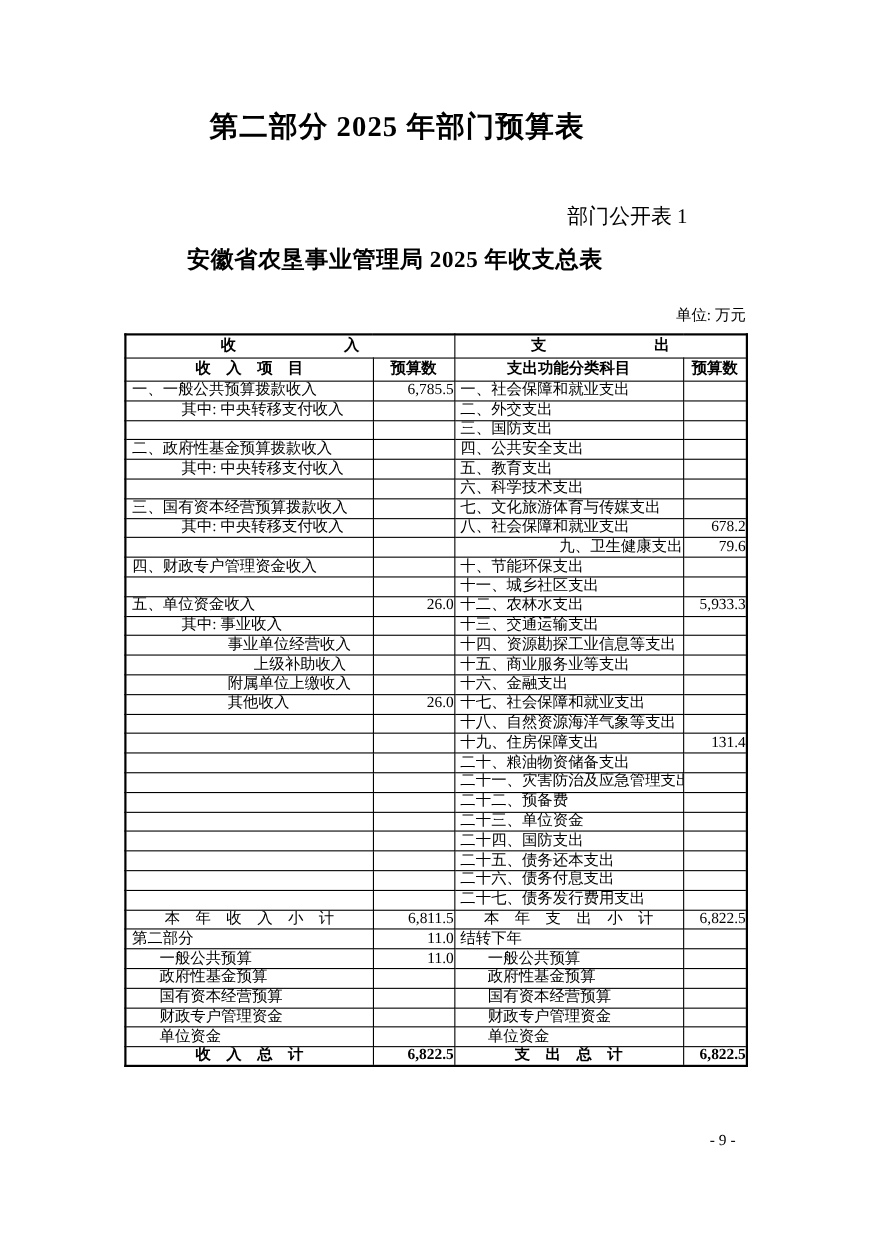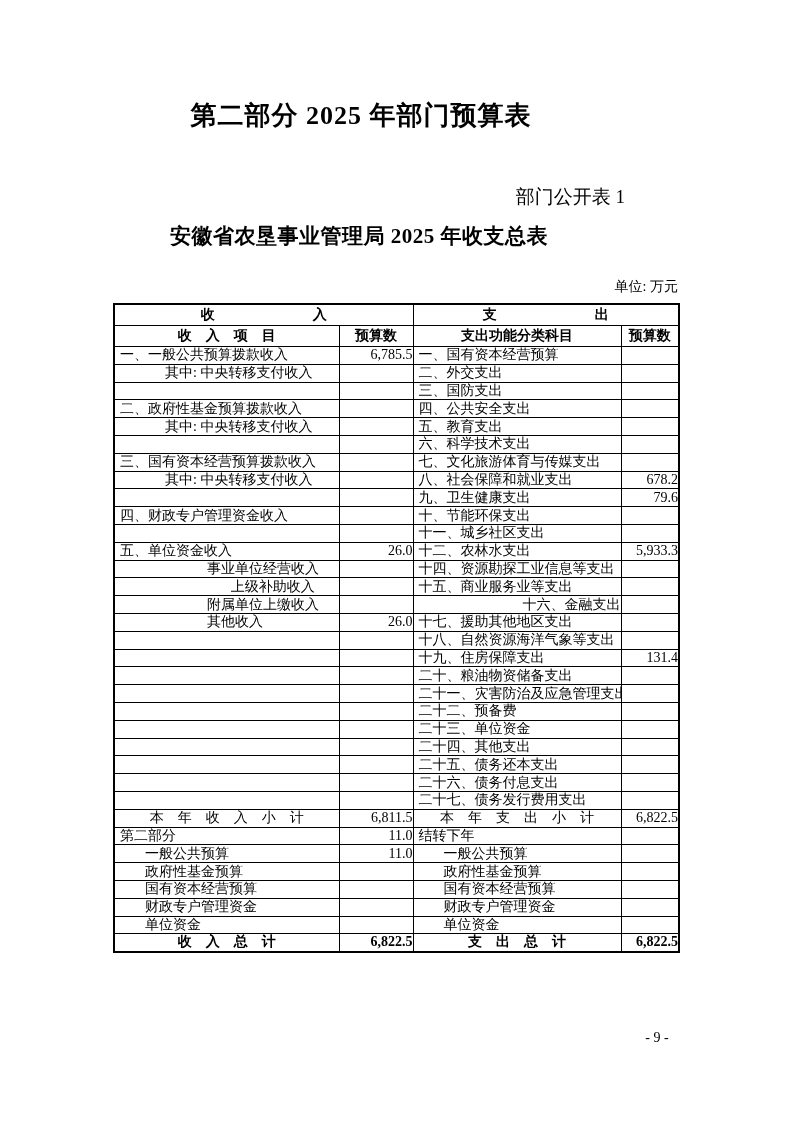--- a/index.html
+++ b/index.html
@@ -97,21 +97,21 @@
           <td>收　入　项　目</td>
           <td>预算数</td>
           <td>支出功能分类科目</td>
           <td>预算数</td>
         </tr>
       </thead>
       <tbody id="budget-body">
           <tr>
             <td class="lbl" style="padding-left: 5px;">一、一般公共预算拨款收入</td>
             <td class="val">6,785.5</td>
-            <td class="lbl" style="padding-left: 5px;">一、国有资本经营预算</td>
+            <td class="lbl" style="padding-left: 5px;">一、社会保障和就业支出</td>
             <td class="val"></td>
           </tr>
           <tr>
             <td class="lbl" style="padding-left: 50px;">其中: 中央转移支付收入</td>
             <td class="val"></td>
             <td class="lbl" style="padding-left: 5px;">二、外交支出</td>
             <td class="val"></td>
           </tr>
           <tr>
             <td class="lbl" style="padding-left: 5px;"></td>
@@ -145,21 +145,21 @@
           </tr>
           <tr>
             <td class="lbl" style="padding-left: 50px;">其中: 中央转移支付收入</td>
             <td class="val"></td>
             <td class="lbl" style="padding-left: 5px;">八、社会保障和就业支出</td>
             <td class="val">678.2</td>
           </tr>
           <tr>
             <td class="lbl" style="padding-left: 5px;"></td>
             <td class="val"></td>
-            <td class="lbl" style="padding-left: 5px;">九、卫生健康支出</td>
+            <td class="lbl" style="padding-left: 5px; text-align: right;">九、卫生健康支出</td>
             <td class="val">79.6</td>
           </tr>
           <tr>
             <td class="lbl" style="padding-left: 5px;">四、财政专户管理资金收入</td>
             <td class="val"></td>
             <td class="lbl" style="padding-left: 5px;">十、节能环保支出</td>
             <td class="val"></td>
           </tr>
           <tr>
             <td class="lbl" style="padding-left: 5px;"></td>
@@ -167,41 +167,47 @@
             <td class="lbl" style="padding-left: 5px;">十一、城乡社区支出</td>
             <td class="val"></td>
           </tr>
           <tr>
             <td class="lbl" style="padding-left: 5px;">五、单位资金收入</td>
             <td class="val">26.0</td>
             <td class="lbl" style="padding-left: 5px;">十二、农林水支出</td>
             <td class="val">5,933.3</td>
           </tr>
           <tr>
+            <td class="lbl" style="padding-left: 50px;">其中: 事业收入</td>
+            <td class="val"></td>
+            <td class="lbl" style="padding-left: 5px;">十三、交通运输支出</td>
+            <td class="val"></td>
+          </tr>
+          <tr>
             <td class="lbl" style="padding-left: 92px;">事业单位经营收入</td>
             <td class="val"></td>
             <td class="lbl" style="padding-left: 5px;">十四、资源勘探工业信息等支出</td>
             <td class="val"></td>
           </tr>
           <tr>
             <td class="lbl" style="padding-left: 92px; text-align: center;">上级补助收入</td>
             <td class="val"></td>
             <td class="lbl" style="padding-left: 5px;">十五、商业服务业等支出</td>
             <td class="val"></td>
           </tr>
           <tr>
             <td class="lbl" style="padding-left: 92px;">附属单位上缴收入</td>
             <td class="val"></td>
-            <td class="lbl" style="padding-left: 5px; text-align: right;">十六、金融支出</td>
+            <td class="lbl" style="padding-left: 5px;">十六、金融支出</td>
             <td class="val"></td>
           </tr>
           <tr>
             <td class="lbl" style="padding-left: 92px;">其他收入</td>
             <td class="val">26.0</td>
-            <td class="lbl" style="padding-left: 5px;">十七、援助其他地区支出</td>
+            <td class="lbl" style="padding-left: 5px;">十七、社会保障和就业支出</td>
             <td class="val"></td>
           </tr>
           <tr>
             <td class="lbl" style="padding-left: 5px;"></td>
             <td class="val"></td>
             <td class="lbl" style="padding-left: 5px;">十八、自然资源海洋气象等支出</td>
             <td class="val"></td>
           </tr>
           <tr>
             <td class="lbl" style="padding-left: 5px;"></td>
@@ -229,21 +235,21 @@
           </tr>
           <tr>
             <td class="lbl" style="padding-left: 5px;"></td>
             <td class="val"></td>
             <td class="lbl" style="padding-left: 5px;">二十三、单位资金</td>
             <td class="val"></td>
           </tr>
           <tr>
             <td class="lbl" style="padding-left: 5px;"></td>
             <td class="val"></td>
-            <td class="lbl" style="padding-left: 5px;">二十四、其他支出</td>
+            <td class="lbl" style="padding-left: 5px;">二十四、国防支出</td>
             <td class="val"></td>
           </tr>
           <tr>
             <td class="lbl" style="padding-left: 5px;"></td>
             <td class="val"></td>
             <td class="lbl" style="padding-left: 5px;">二十五、债务还本支出</td>
             <td class="val"></td>
           </tr>
           <tr>
             <td class="lbl" style="padding-left: 5px;"></td>

